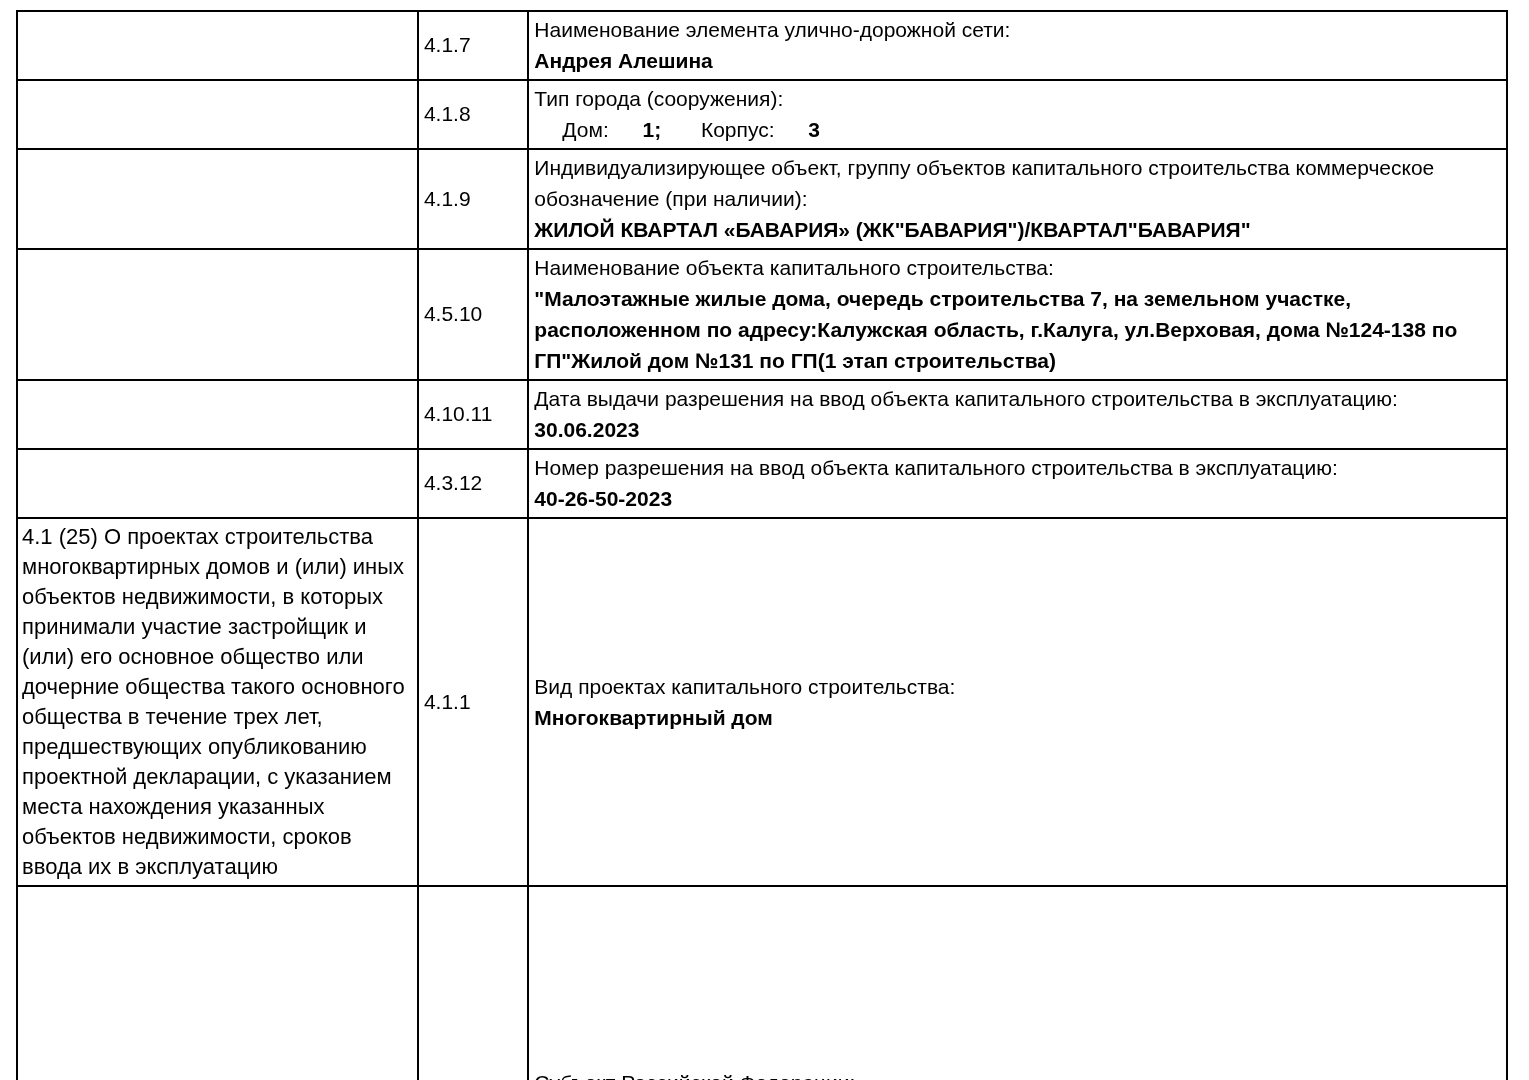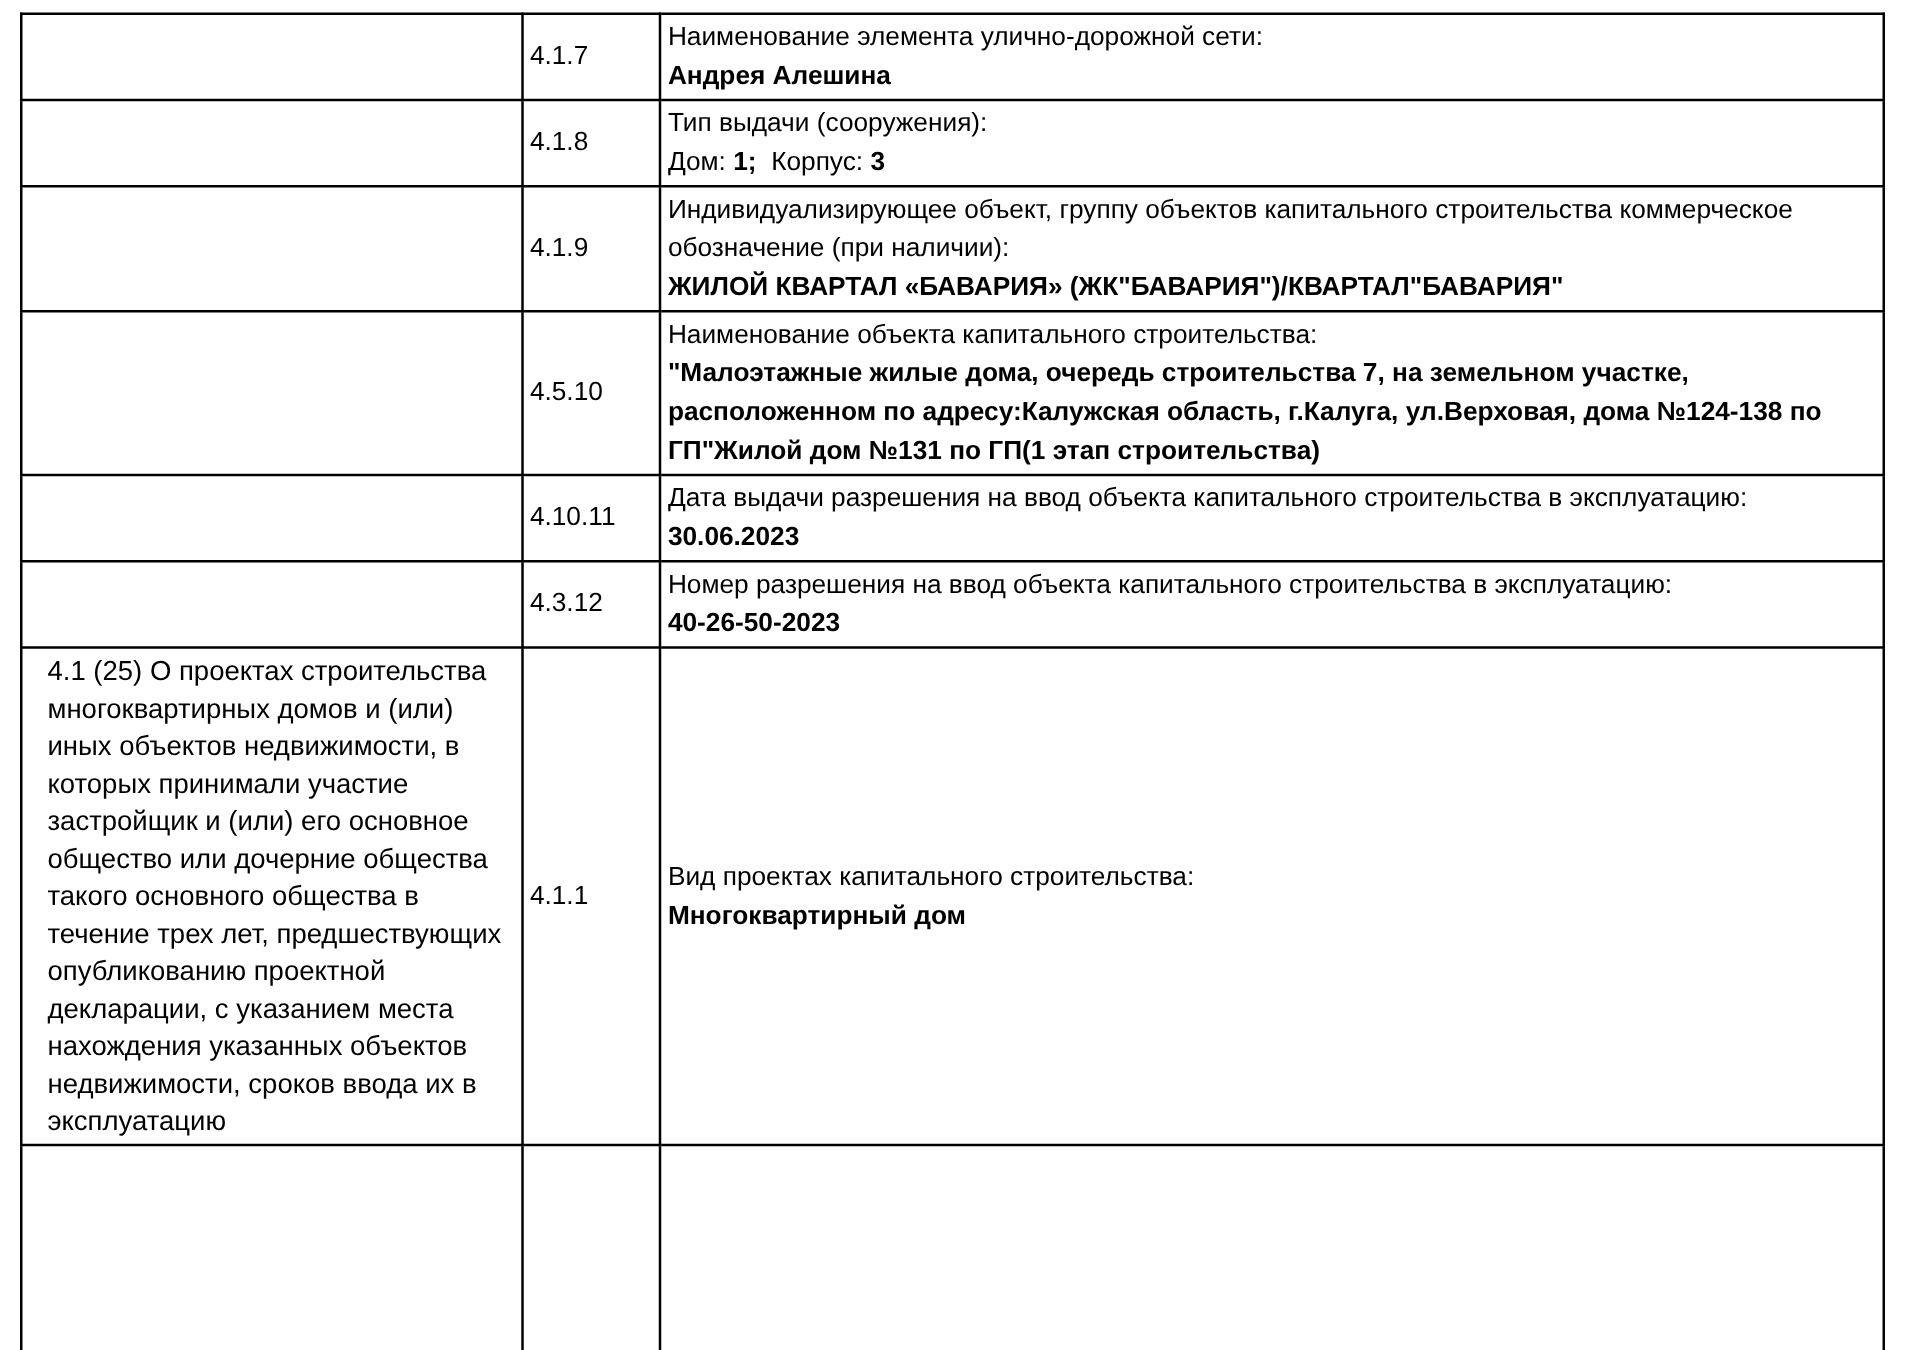--- a/index.html
+++ b/index.html
@@ -37,28 +37,28 @@
     font-size: 21px;
     line-height: 31px;
     font-weight: normal;
   }
   .value {
     font-size: 21px;
     line-height: 31px;
     font-weight: bold;
     white-space: pre-wrap;
   }
-  .value .seg { font-weight: normal; }
+  .value .seg { font-weight: normal; margin-left: 28px; }
   .value .seg.bold { font-weight: bold; }
 
   .section-cell {
     vertical-align: top;
     font-size: 22px;
     line-height: 30px;
-    padding: 3px 6px 3px 20px;
+    padding: 3px 6px 3px 4px;
   }
 
   
   tr:nth-child(1) td { height: 62px; }
   tr:nth-child(2) td { height: 66px; }
   tr:nth-child(3) td { height: 97px; }
   tr:nth-child(4) td { height: 128px; }
   tr:nth-child(5) td { height: 65px; }
   tr:nth-child(6) td { height: 65px; }
   tr:nth-child(7) td { height: 64px; }
@@ -79,21 +79,21 @@
           <div class="label">Наименование элемента улично-дорожной сети:</div>
           <div class="value">Андрея Алешина</div>
         </td>
       </tr>
       <tr>
         <td class="col-section"></td>
         <td class="col-code">
           <div class="code">4.1.8</div>
         </td>
         <td class="col-content">
-          <div class="label">Тип выдачи (сооружения):</div>
+          <div class="label">Тип города (сооружения):</div>
           <div class="value"><span class="seg">Дом: </span><span class="seg bold">1;</span><span class="seg">  Корпус: </span><span class="seg bold">3</span></div>
         </td>
       </tr>
       <tr>
         <td class="col-section"></td>
         <td class="col-code">
           <div class="code">4.1.9</div>
         </td>
         <td class="col-content">
           <div class="label">Индивидуализирующее объект, группу объектов капитального строительства коммерческое обозначение (при наличии):</div>

